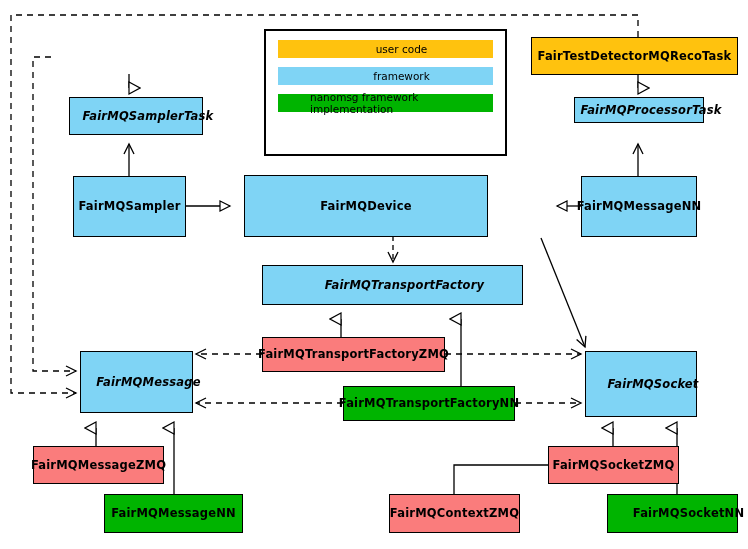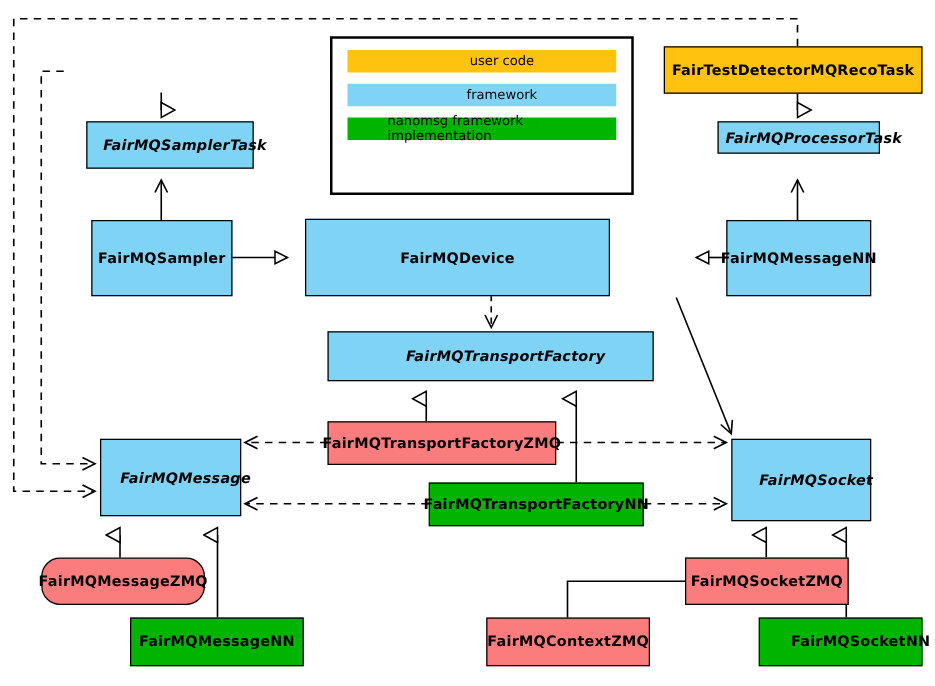--- a/index.html
+++ b/index.html
@@ -174,21 +174,21 @@
   </div>
 
   <div class="node c-framework abstract" style="left:80px; top:351px; width:113px; height:62px;">
     <span>FairMQMessage</span>
   </div>
 
   <div class="node c-framework abstract" style="left:585px; top:351px; width:112px; height:66px;">
     <span>FairMQSocket</span>
   </div>
 
-  <div class="node c-zmq" style="left:33px; top:446px; width:131px; height:38px;border-radius:15px;">
+  <div class="node c-zmq" style="left:33px; top:446px; width:131px; height:38px;">
     <span>FairMQMessageZMQ</span>
   </div>
 
   <div class="node c-nn" style="left:104px; top:494px; width:139px; height:39px;">
     <span>FairMQMessageNN</span>
   </div>
 
   <div class="node c-zmq" style="left:548px; top:446px; width:131px; height:38px;">
     <span>FairMQSocketZMQ</span>
   </div>

